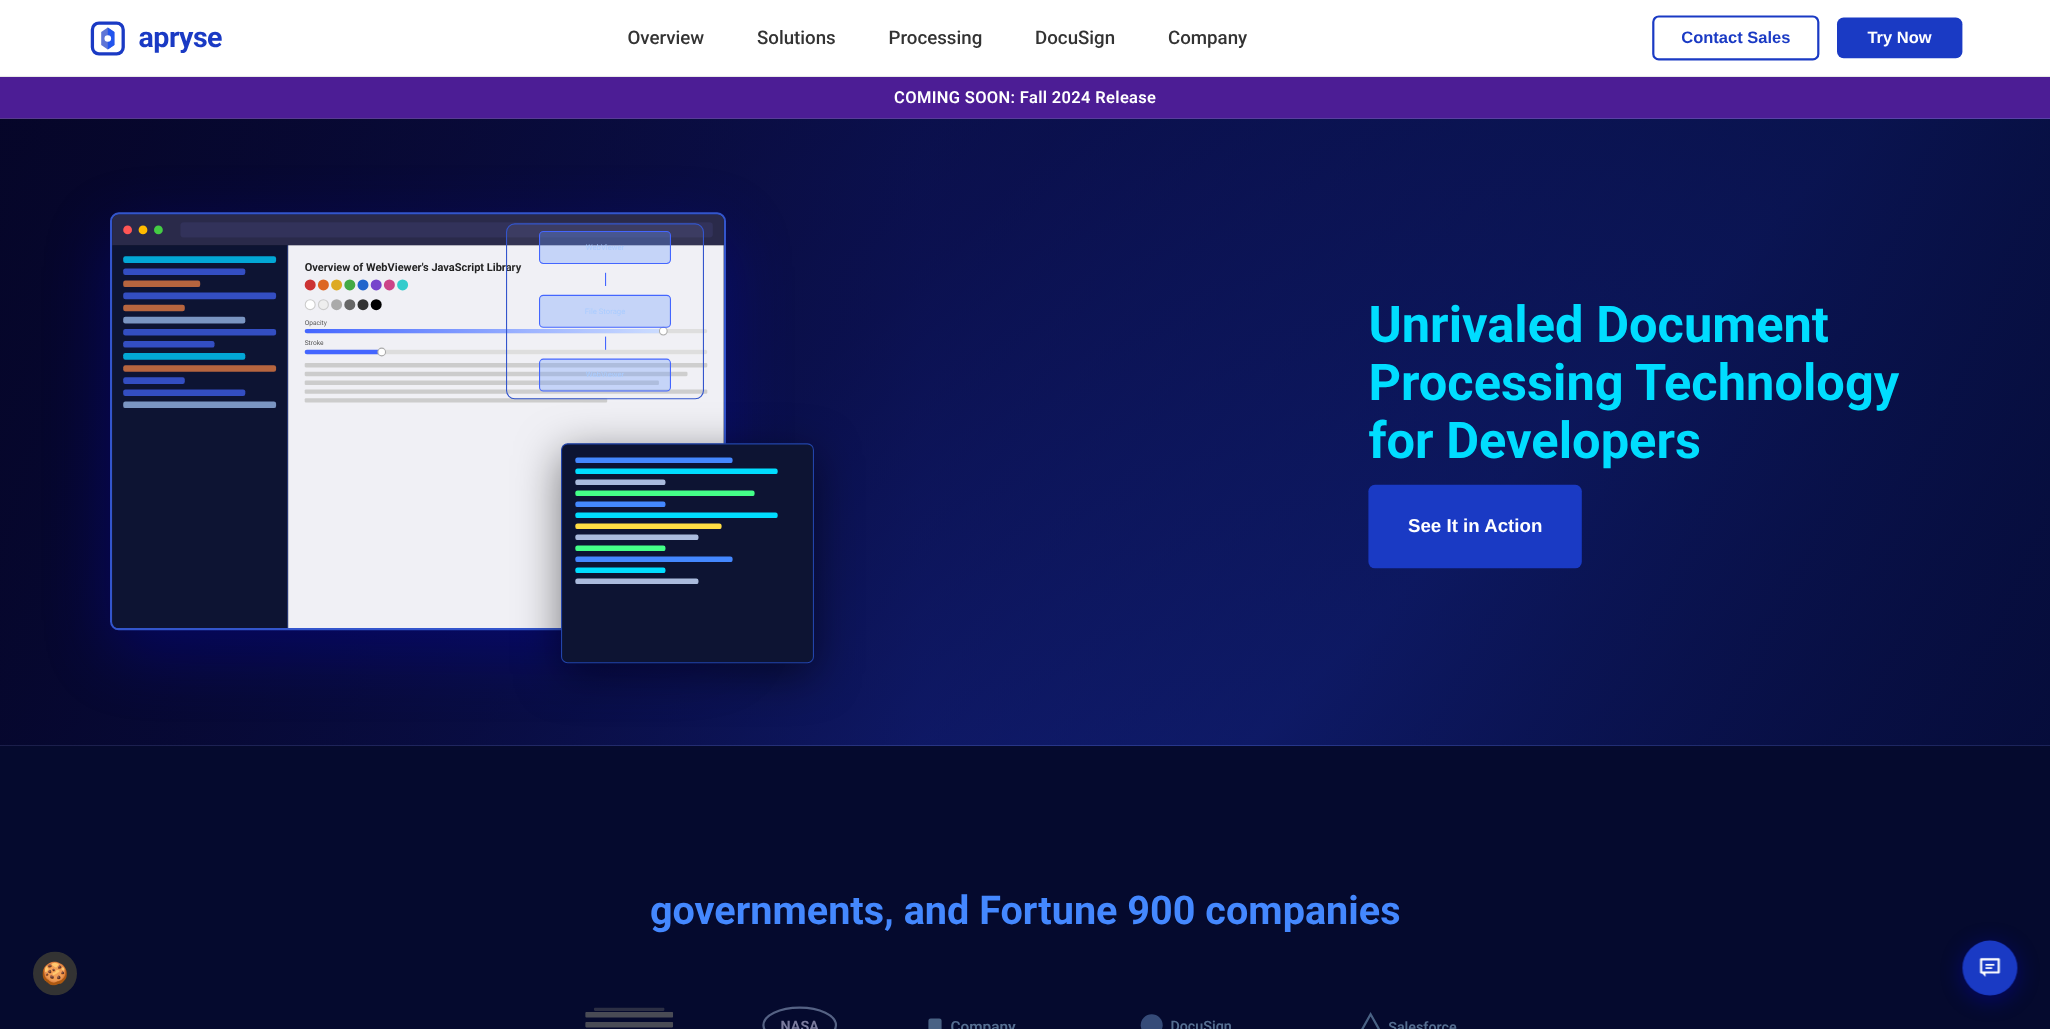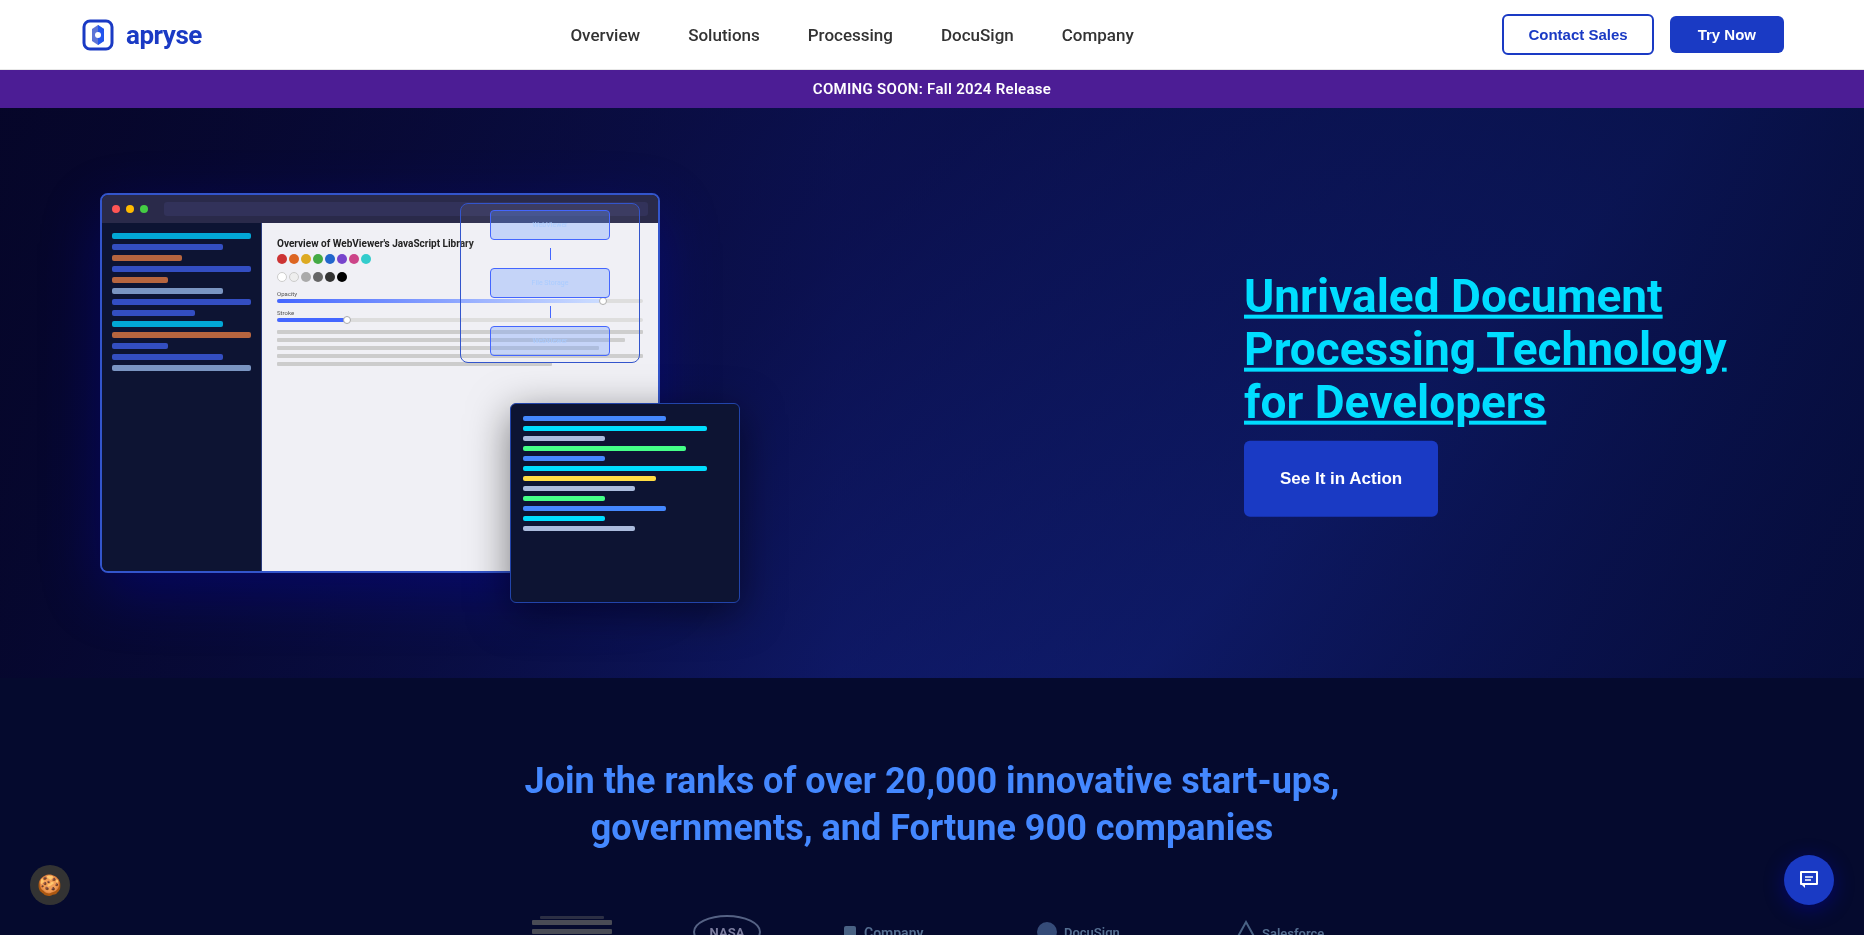--- a/index.html
+++ b/index.html
@@ -295,21 +295,20 @@
       z-index: 10;
       max-width: 500px;
     }
 
     .hero-title {
       font-size: 46px;
       font-weight: 700;
       color: #00ddff;
       line-height: 1.15;
       margin-bottom: 12px;
-      text-decoration: underline;
     }
 
     .hero-desc {
       font-size: 17px;
       color: #e0e8ff;
       line-height: 1.6;
       margin-bottom: 32px;
     }
 
     .btn-see-action {
@@ -525,21 +524,21 @@
   </div>
 
   <div class="hero-text">
     <h1 class="hero-title">Unrivaled Document Processing Technology for Developers</h1>
     <button class="btn-see-action">See It in Action</button>
   </div>
 </section>
 
 <section class="social-proof">
   <h2 class="social-proof-title">
-    <span>Join the ranks of over 20,000 innovative start-ups,</span><br>
+    <br>
     <span>governments, and Fortune 900 companies</span>
   </h2>
 
   <div class="logos-row">
 
     <div class="logo-placeholder">
       <svg width="80" height="32" viewBox="0 0 80 32" fill="none">
         <rect x="0" y="4" width="80" height="5" rx="1" fill="#666" opacity="0.7"></rect>
         <rect x="0" y="13" width="80" height="5" rx="1" fill="#666" opacity="0.7"></rect>
         <rect x="0" y="22" width="80" height="5" rx="1" fill="#666" opacity="0.7"></rect>

